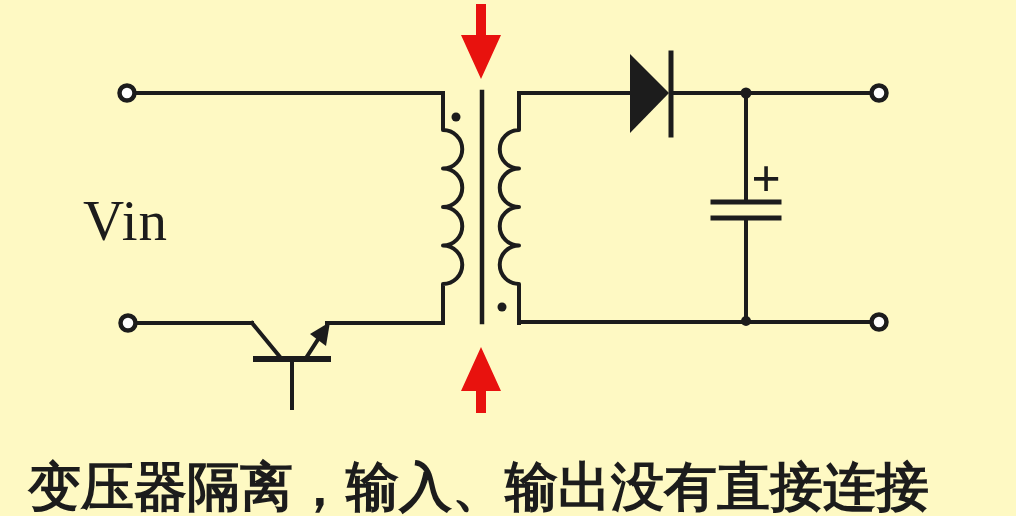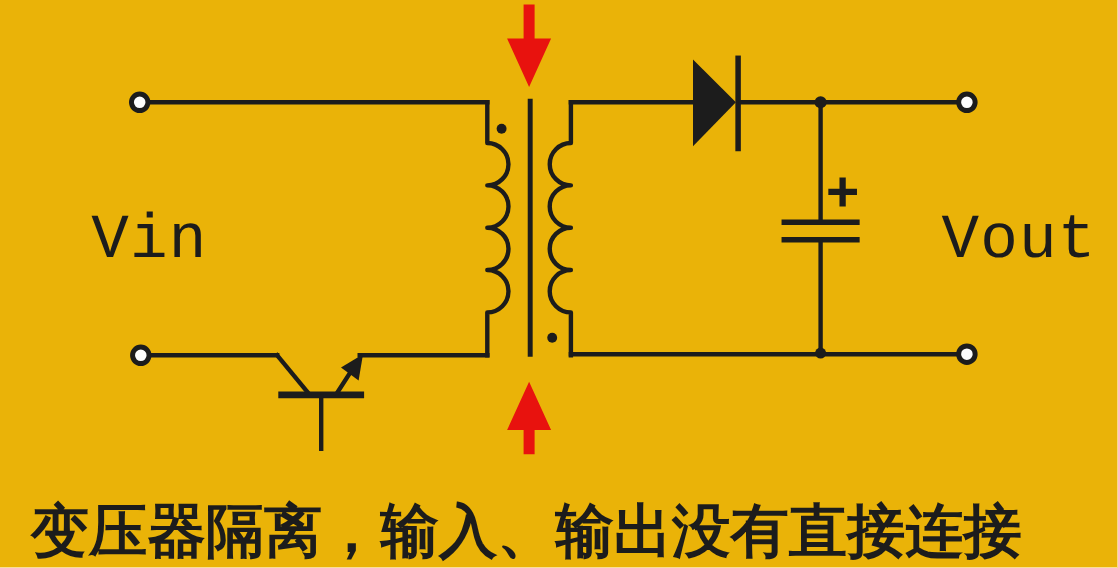--- a/index.html
+++ b/index.html
@@ -1,22 +1,22 @@
 <!DOCTYPE html>
 <html><head>
 <meta charset="utf-8">
 <style>
   html, body { margin: 0; padding: 0; background: #ffffff; }
   .canvas {
     position: relative;
     width: 1016px;
     height: 516px;
-    background: #eab308;
+    background: #fef9c3;
     overflow: hidden;
-    font-family: Liberation Mono, monospace;
+    font-family: Liberation Serif, serif;
     color: #1c1c1c;
   }
   .circuit-svg { position: absolute; left: 0; top: 0; }
   .label {
     position: absolute;
     line-height: 1;
     color: #1c1c1c;
     white-space: nowrap;
     user-select: none;
   }
@@ -95,19 +95,18 @@
     <g fill="#e8120e">
       <polygon points="476,4 486,4 486,35 501,35 481,79 461,35 476,35"></polygon>
     </g>
     <g fill="#e8120e">
       <polygon points="481,347 501,391 486,391 486,413 476,413 476,391 461,391"></polygon>
     </g>
   </svg>
 
   <div class="label vin-label">Vin</div>
 
-  <div class="label vout-label">Vout</div>
 
   <div class="label cap-plus-label">+</div>
 
   <div class="label caption-label">变压器隔离，输入、输出没有直接连接</div>
 
 </div>
 
 </body></html>

